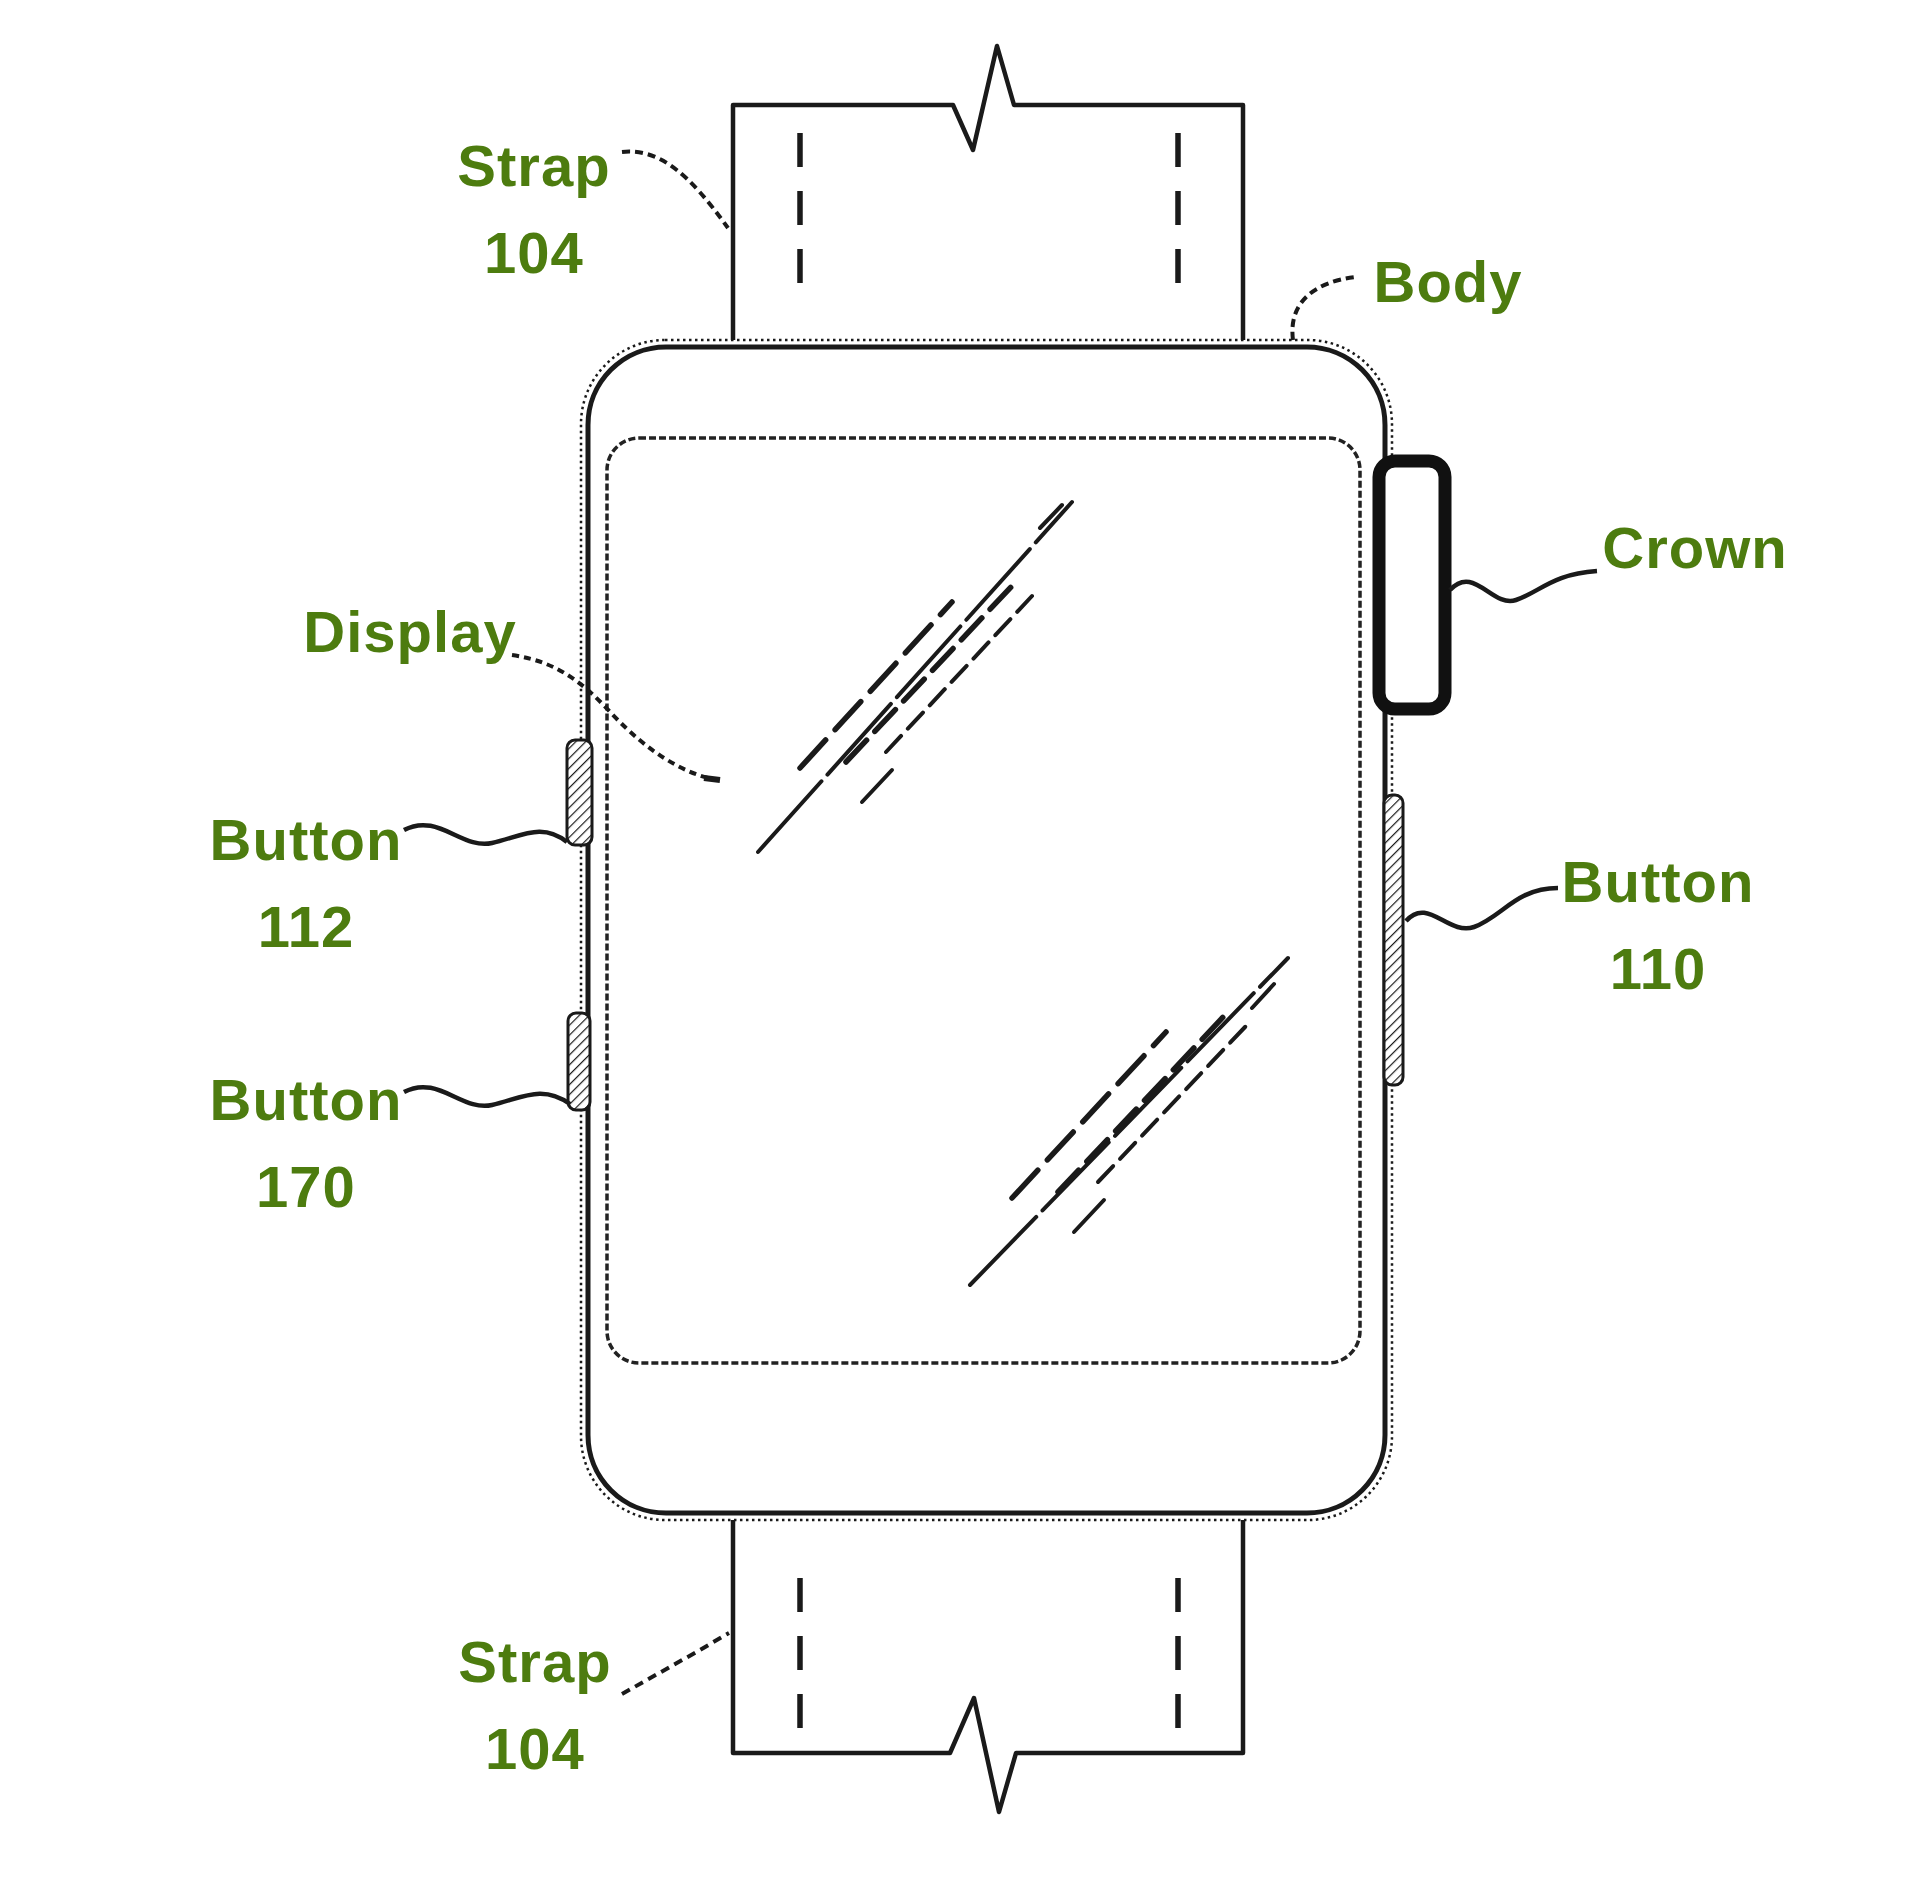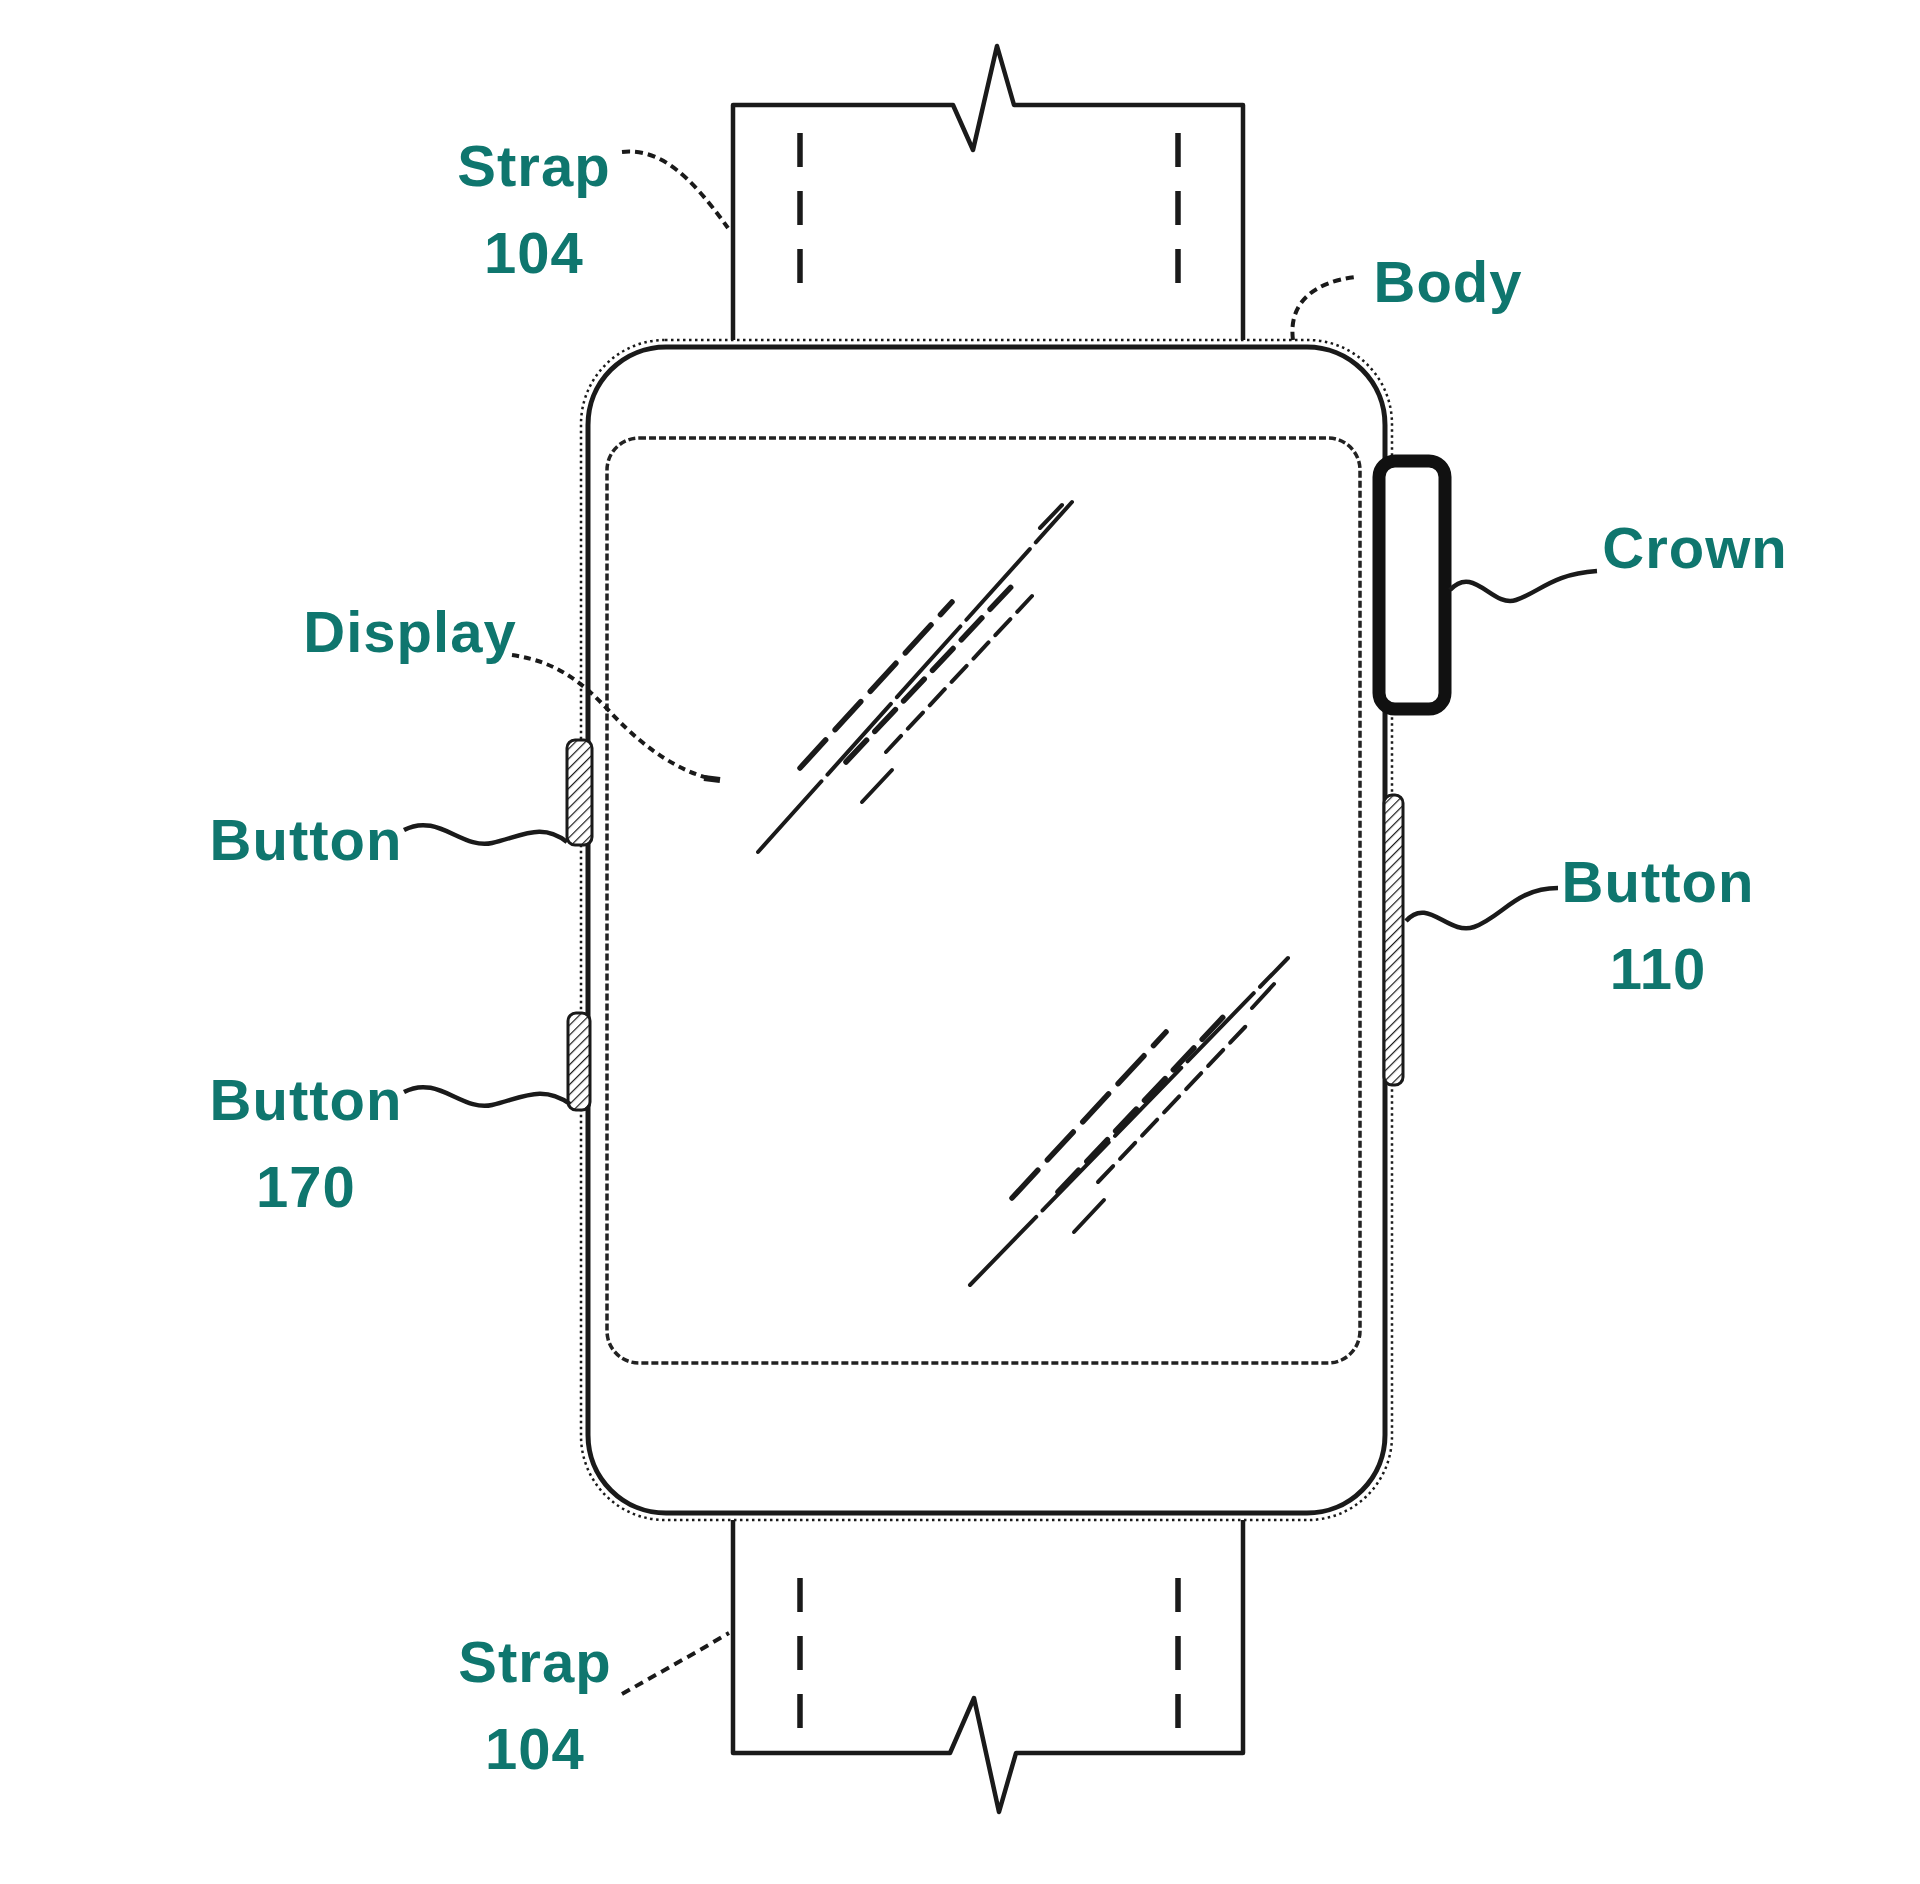--- a/index.html
+++ b/index.html
@@ -20,21 +20,21 @@
     left: 0;
     top: 0;
   }
   .label {
     position: absolute;
     width: 220px;
     text-align: center;
     font-size: 58px;
     font-weight: bold;
     line-height: 87px;
-    color: #0f766e;
+    color: #4d7c0f;
     letter-spacing: 1px;
     white-space: nowrap;
   }
   .label .ref-line { display: block; }
 </style>
 </head>
 <body>
 
 <div id="figure">
 
@@ -108,20 +108,21 @@
   <div class="label" style="left:1585px; top:504px;">
     <span class="ref-line">Crown</span>
   </div>
 
   <div class="label" style="left:300px; top:588px;">
     <span class="ref-line">Display</span>
   </div>
 
   <div class="label" style="left:196px; top:796px;">
     <span class="ref-line">Button</span>
+    <span class="ref-line">112</span>
   </div>
 
   <div class="label" style="left:1548px; top:838px;">
     <span class="ref-line">Button</span>
     <span class="ref-line">110</span>
   </div>
 
   <div class="label" style="left:196px; top:1056px;">
     <span class="ref-line">Button</span>
     <span class="ref-line">170</span>

